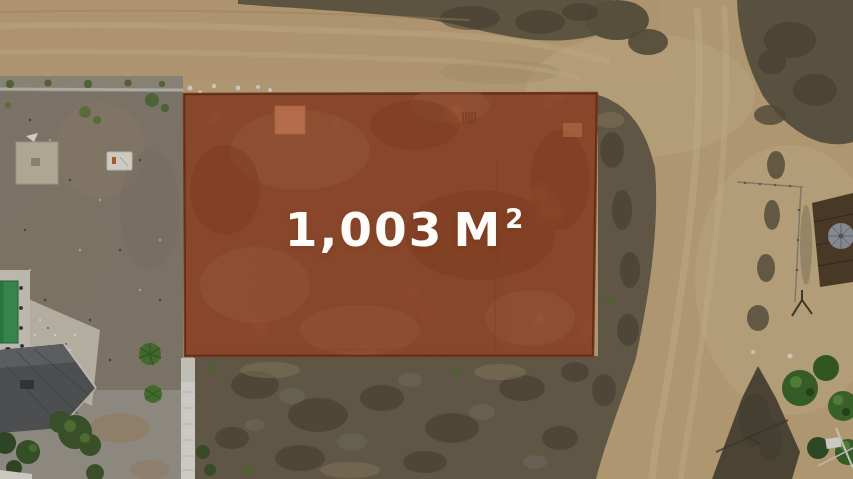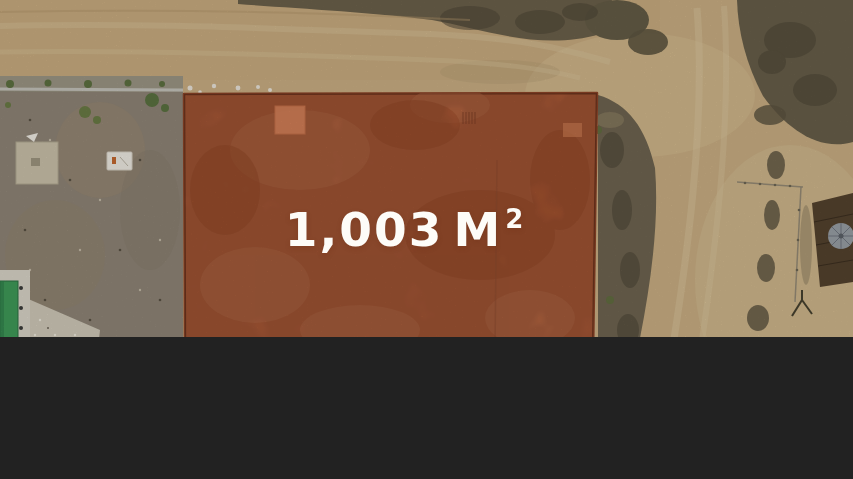--- a/index.html
+++ b/index.html
@@ -1,17 +1,17 @@
 <!DOCTYPE html>
 <html style="--label-text: #fdfcf8; --parcel-overlay: #c96a41; --parcel-border: #8a4226; --road-sand: #c8ae85; --scrub-dark: #5e553f; --gravel-lot: #8e8476; --pool-water: #3f9a58; --fence-white: #eae8e1;"><head>
 <meta charset="utf-8">
 <style>
   html,body{margin:0;padding:0;background:#222;}
   .stage{
-    position:relative;width:853px;height:337px;overflow:hidden;
+    position:relative;width:853px;height:479px;overflow:hidden;
     font-family:"DejaVu Sans",sans-serif;
     background:#c9ae83;
   }
   .stage svg{position:absolute;left:0;top:0;}
   .area-label{
     position:absolute;left:405px;top:231px;transform:translate(-50%,-54%);
     color:var(--label-text,#fdfcf8);
     font-weight:bold;font-size:47px;letter-spacing:2px;white-space:nowrap;
     text-shadow:0 2px 5px rgba(110,45,20,.30);
     z-index:5;line-height:1;

